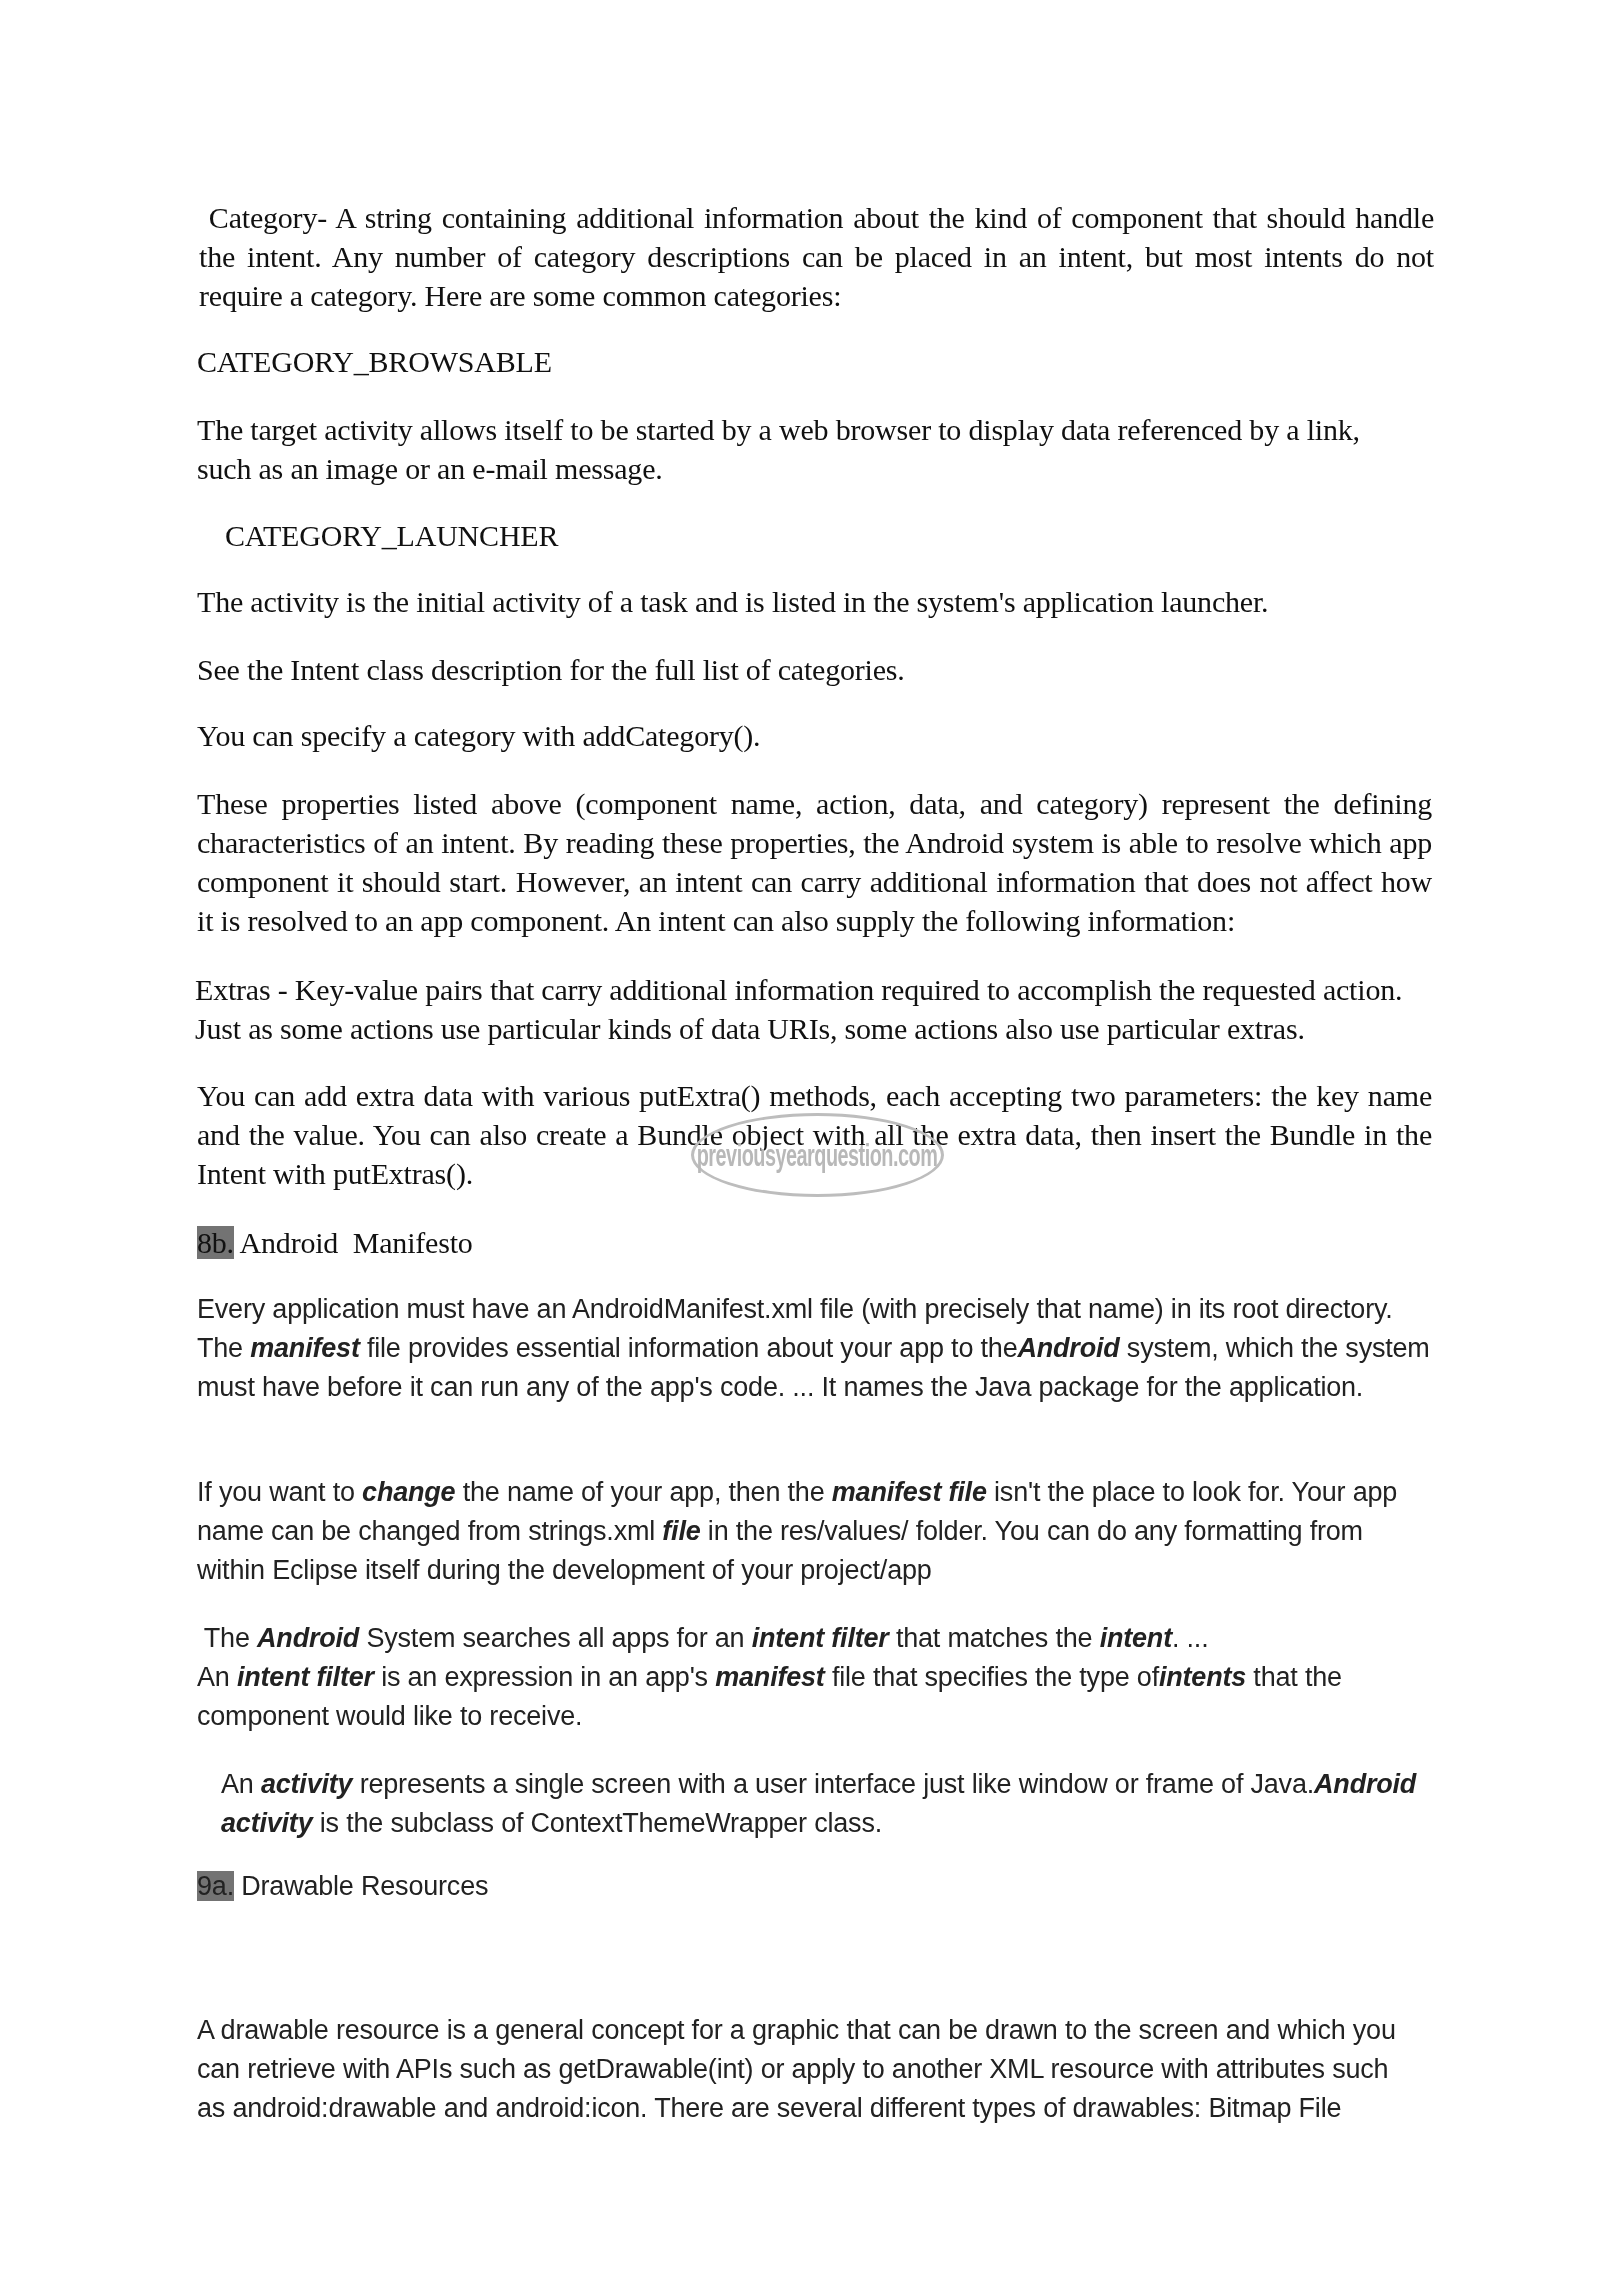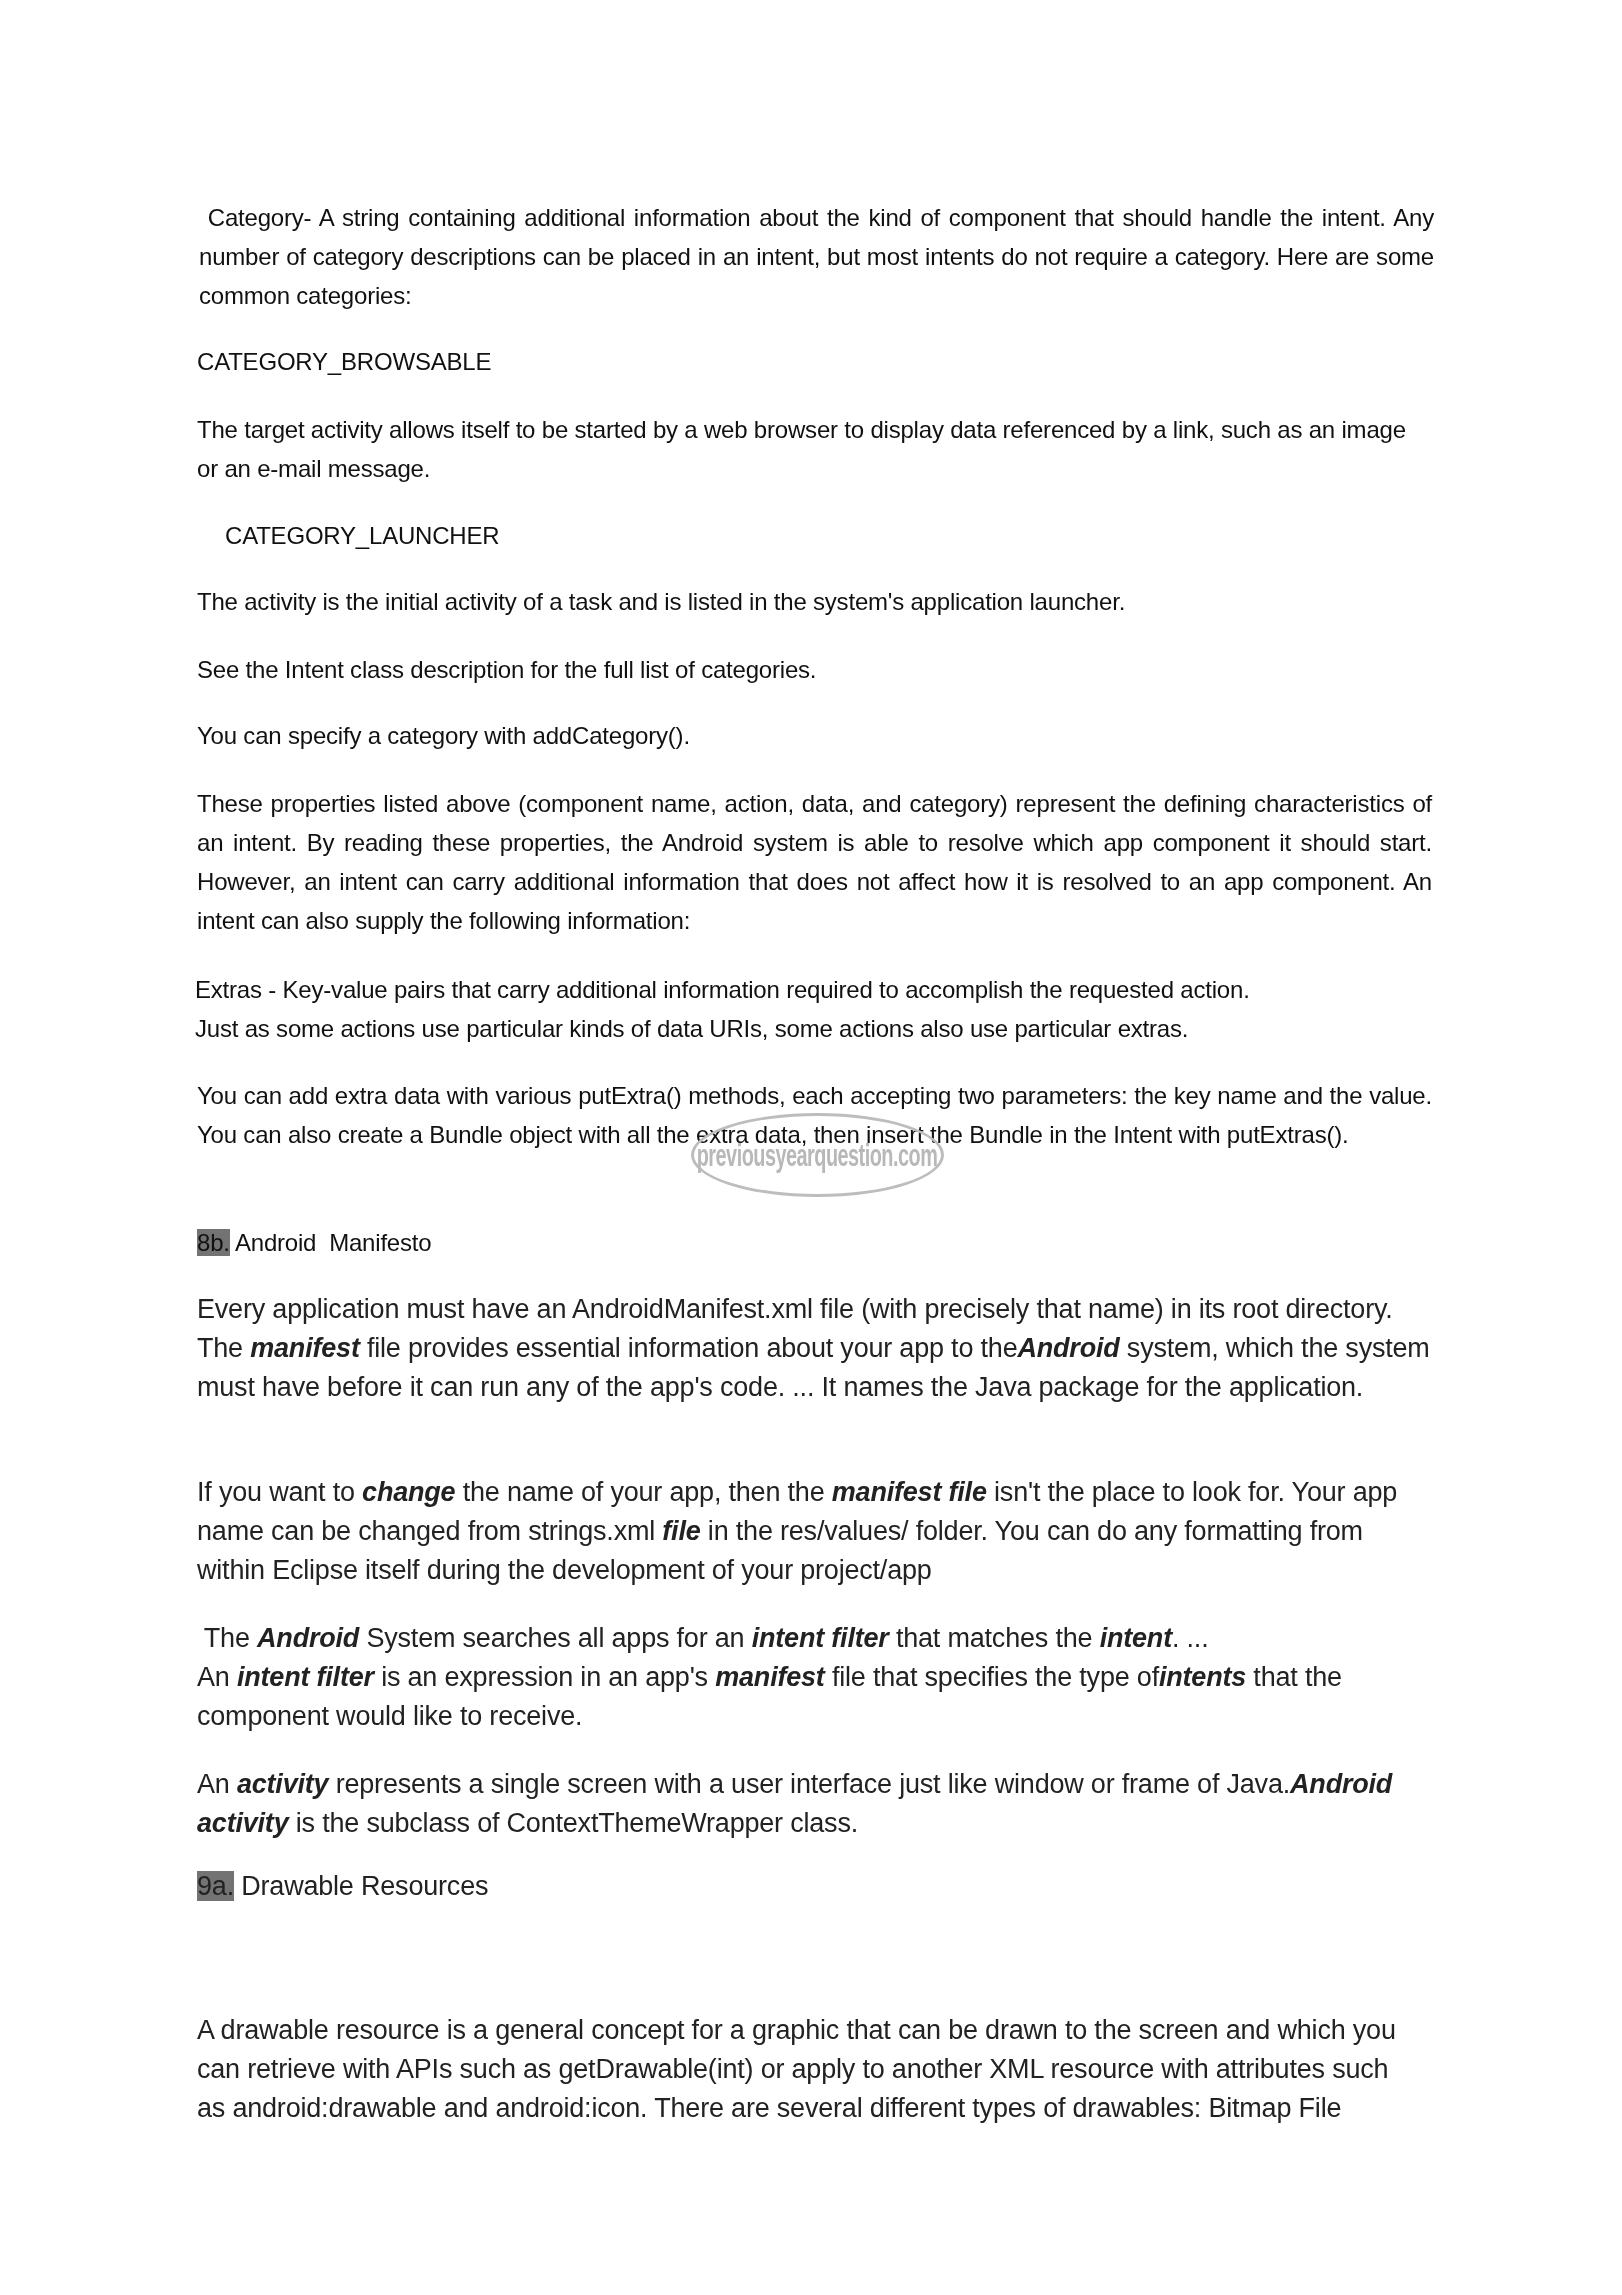--- a/index.html
+++ b/index.html
@@ -1,18 +1,18 @@
 <!DOCTYPE html>
 <html style="font-size:13px"><head>
 <meta charset="utf-8">
 <style>
   html, body { margin: 0; padding: 0; background: #ffffff; }
   body { width: 1622px; height: 2295px; position: relative; overflow: hidden; color: #111; }
   .page { position: absolute; left: 0; top: 0; width: 1622px; height: 2295px; background: #fff; }
-  .serif { font-family: Liberation Sans, sans-serif; font-size: 24px; line-height: 39px; letter-spacing: -0.2px; }
+  .serif { font-family: Liberation Serif, serif; font-size: 30px; line-height: 39px; letter-spacing: -0.2px; }
   .sans { font-family: "Liberation Sans", "DejaVu Sans", sans-serif; font-size: 27px; line-height: 39px; color: #222; letter-spacing: -0.2px; }
   .block { position: absolute; left: 197px; width: 1235px; margin: 0; }
   .justify { text-align: justify; text-align-last: left; }
   .hl { background: #737373; }
   b { font-weight: bold; font-style: italic; }
   .watermark {
     position: absolute; left: 691px; top: 1113px; width: 247px; height: 78px;
     border: 3.2px solid #bdbdbd; border-radius: 50%;
     display: flex; align-items: center; justify-content: center;
     pointer-events: none;
@@ -55,20 +55,20 @@
   </div>
 
   <p class="block serif" style="top:1223px;"><span class="hl">8b.</span> <span style="white-space:pre;">Android  Manifesto</span></p>
 
   <p class="block sans" style="top:1290px; width:1245px;"><span>Every application must have an AndroidManifest.xml file (with precisely that name) in its root directory. The </span><b>manifest</b><span> file provides essential information about your app to the</span><b>Android</b><span> system, which the system must have before it can run any of the app's code. ... It names the Java package for the application.</span></p>
 
   <p class="block sans" style="top:1473px; width:1225px;"><span>If you want to </span><b>change</b><span> the name of your app, then the </span><b>manifest file</b><span> isn't the place to look for. Your app name can be changed from strings.xml </span><b>file</b><span> in the res/values/ folder. You can do any formatting from within Eclipse itself during the development of your project/app</span></p>
 
   <p class="block sans" style="top:1619px; width:1249px;"><span style="white-space:pre;"> The </span><b>Android</b><span> System searches all apps for an </span><b>intent filter</b><span> that matches the </span><b>intent</b><span>. ...</span><br><span>An </span><b>intent filter</b><span> is an expression in an app's </span><b>manifest</b><span> file that specifies the type of</span><b>intents</b><span> that the component would like to receive.</span></p>
 
-  <p class="block sans" style="top:1765px; width:1200px;"><span>An </span><b>activity</b><span> represents a single screen with a user interface just like window or frame of Java.</span><b>Android activity</b><span> is the subclass of ContextThemeWrapper class.</span></p>
+  <p class="block sans" style="top:1765px; width:1200px;margin-left:24px;"><span>An </span><b>activity</b><span> represents a single screen with a user interface just like window or frame of Java.</span><b>Android activity</b><span> is the subclass of ContextThemeWrapper class.</span></p>
 
   <p class="block sans" style="top:1867px;"><span class="hl">9a.</span><span style="white-space:pre;"> Drawable Resources</span></p>
 
   <p class="block sans" style="top:1987px; width:1225px;margin-top:24px;">A drawable resource is a general concept for a graphic that can be drawn to the screen and which you can retrieve with APIs such as getDrawable(int) or apply to another XML resource with attributes such as android:drawable and android:icon. There are several different types of drawables: Bitmap File</p>
 
 </div>
 
 
 </body></html>

